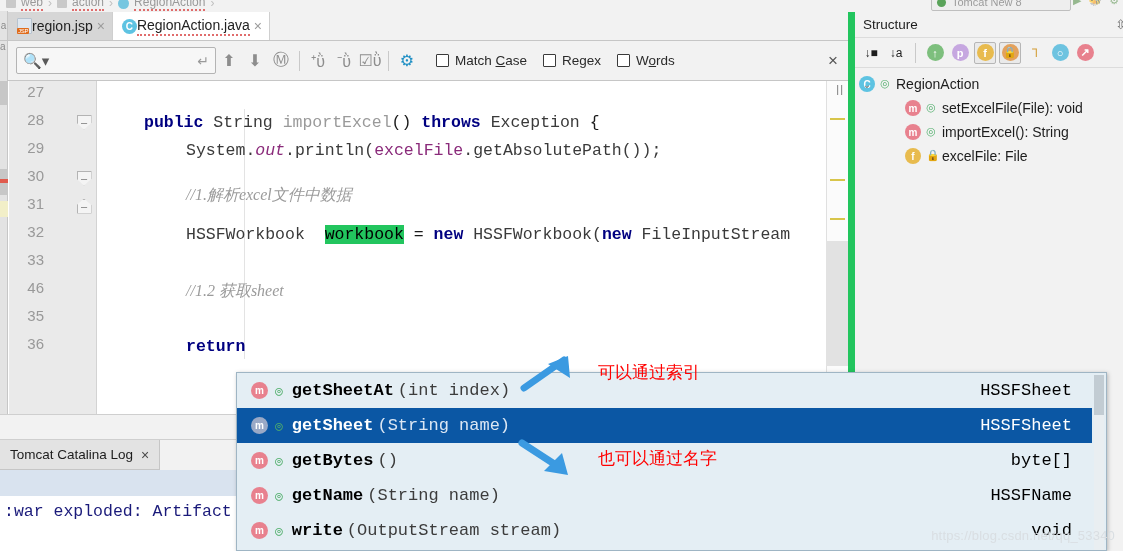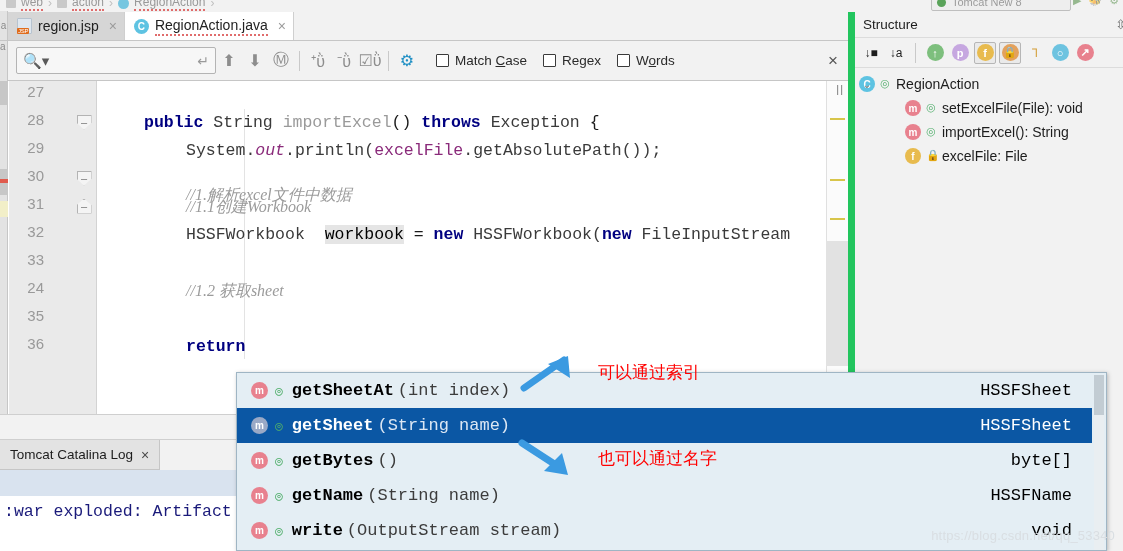--- a/index.html
+++ b/index.html
@@ -39,21 +39,21 @@
 
   
   .tabbar{
     position:absolute; left:0; top:12px; width:848px; height:29px;
     background:#f2f2f2; border-bottom:1px solid #c6c6c6;
     display:flex; align-items:flex-end;
   }
   .leftstub{ width:8px;height:29px;background:#e3e3e3;border-right:1px solid #c6c6c6;
              font-size:10px;color:#8a8a8a;display:flex;align-items:center;justify-content:center;}
   .tab{
-    height:28px; display:flex; align-items:center; gap:6px; padding:0 7px 0 9px;
+    height:28px; display:flex; align-items:center; padding:0 7px 0 9px;
     font-size:14px; color:#222; cursor:default; border-right:1px solid #cfcfcf;
   }
   .tab.inactive{ background:#d6d6d6; }
   .tab.active{ background:#ffffff; }
   .tab .close{ color:#9b9b9b; font-size:14px; margin-left:4px; }
   .jspicon{ width:15px;height:16px;background:#dfe7ef;border:1px solid #b7c3cf;border-radius:1px;position:relative;}
   .jspicon:after{ content:"JSP"; position:absolute; left:-1px; bottom:-1px; font-size:6px;
                   background:#e06c1c;color:#fff;padding:0 1px;border-radius:1px; letter-spacing:-.3px;}
   .cicon{ width:15px;height:15px;border-radius:50%;background:#5ec3e2;color:#fff;font-size:10px;
           display:flex;align-items:center;justify-content:center;font-weight:bold;}
@@ -119,21 +119,21 @@
              font-family:"Liberation Mono", monospace; font-size:16.5px; color:#000; }
   .hl-line{ position:absolute; left:98px; width:750px; height:28px; background:#f7f6df; }
   .indentline{ position:absolute; left:146px; width:1px; background:#e3e3e3; }
   .codeline{ position:absolute; left:0; white-space:pre; line-height:28px; height:28px; }
 
   .kw{ color:#000080; font-weight:bold; }
   .mname{ color:#9a9a9a; }
   .st{ color:#3a3a3a; }
   .fld{ color:#8a2a7a; }
   .cmt{ color:#9b9b9b; font-style:italic; font-family:"Liberation Serif", serif; font-size:16px;}
-  .hlvar{ background:#e5e5e5; }
+  .hlvar{ background:#22c55e; }
   .caretsel{ background:#d6d6f2; }
   .plain{ color:#1a1a1a; }
 
   
   .markstrip{ position:absolute; right:0; top:0; width:22px; height:333px; background:#fbfbfb;
               border-left:1px solid #e0e0e0; }
   .mk{ position:absolute; left:3px; width:15px; height:2px; }
   .mk.y{ background:#d8c54a; }
   .mk.p{ background:#b9a6e0; }
   .thumbtrack{ position:absolute; right:0; top:160px; width:22px; height:125px; background:#e2e2e2; }
@@ -318,21 +318,21 @@
     </div>
 
     <div class="gutter">
       <div class="lnum" style="top:2px">27</div>
       <div class="lnum" style="top:30px">28</div>
       <div class="lnum" style="top:58px">29</div>
       <div class="lnum" style="top:86px">30</div>
       <div class="lnum" style="top:114px">31</div>
       <div class="lnum" style="top:142px">32</div>
       <div class="lnum" style="top:170px">33</div>
-      <div class="lnum" style="top:198px">24</div>
+      <div class="lnum" style="top:198px">46</div>
       <div class="lnum" style="top:226px">35</div>
       <div class="lnum" style="top:254px">36</div>
 
       <div class="fold top" style="top:33px">
           <span class="fshape">–</span>
         </div>
       <div class="fold top" style="top:89px">
           <span class="fshape">–</span>
         </div>
       <div class="fold bot" style="top:117px">
@@ -344,21 +344,20 @@
 
     <div class="codearea">
       <div class="indentline" style="top:28px;height:250px;"></div>
 
       <div class="codeline" style="top:28px;left:46px;"><span class="kw">public</span><span> </span><span class="st">String</span><span> </span><span class="mname">importExcel</span><span class="plain">()</span><span> </span><span class="kw">throws</span><span> </span><span class="st">Exception</span><span> </span><span class="plain">{</span></div>
 
       <div class="codeline" style="top:56px;left:88px;"><span class="st">System.</span><span class="fld" style="font-style:italic">out</span><span class="st">.println(</span><span class="fld">excelFile</span><span class="st">.getAbsolutePath());</span></div>
 
       <div class="codeline cmt" style="top:100px;left:88px;">//1.解析excel文件中数据</div>
 
-      <div class="codeline cmt" style="top:112px;left:88px;">//1.1创建Workbook</div>
 
       <div class="codeline" style="top:140px;left:88px;"><span class="st">HSSFWorkbook</span><span>  </span><span class="hlvar">workbook</span><span> </span><span class="plain">=</span><span> </span><span class="kw">new</span><span> </span><span class="st">HSSFWorkbook(</span><span class="kw">new</span><span> </span><span class="st">FileInputStream</span></div>
 
       <div class="codeline cmt" style="top:196px;left:88px;">//1.2 获取sheet</div>
 
 
       <div class="codeline" style="top:252px;left:88px;"><span class="kw">return</span></div>
     </div>
 
     <div class="markstrip">

